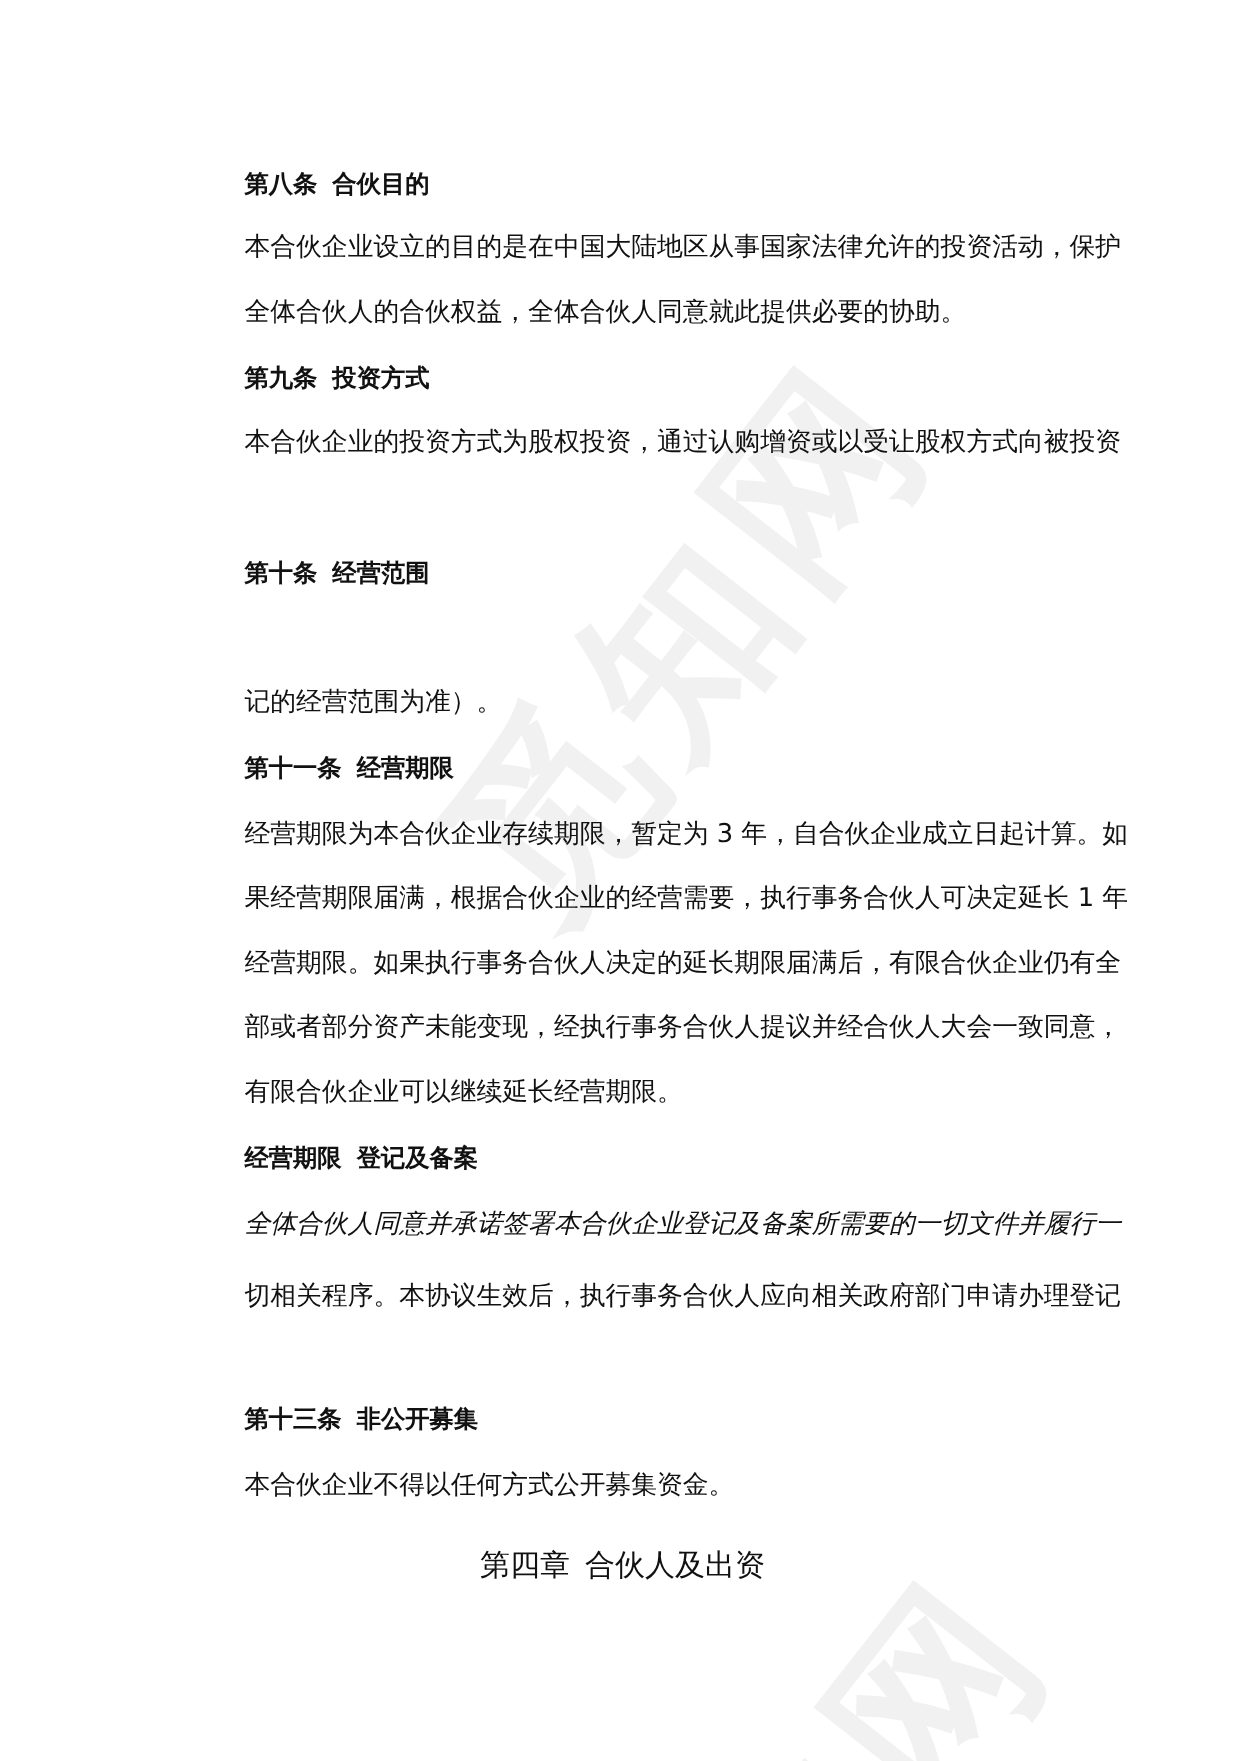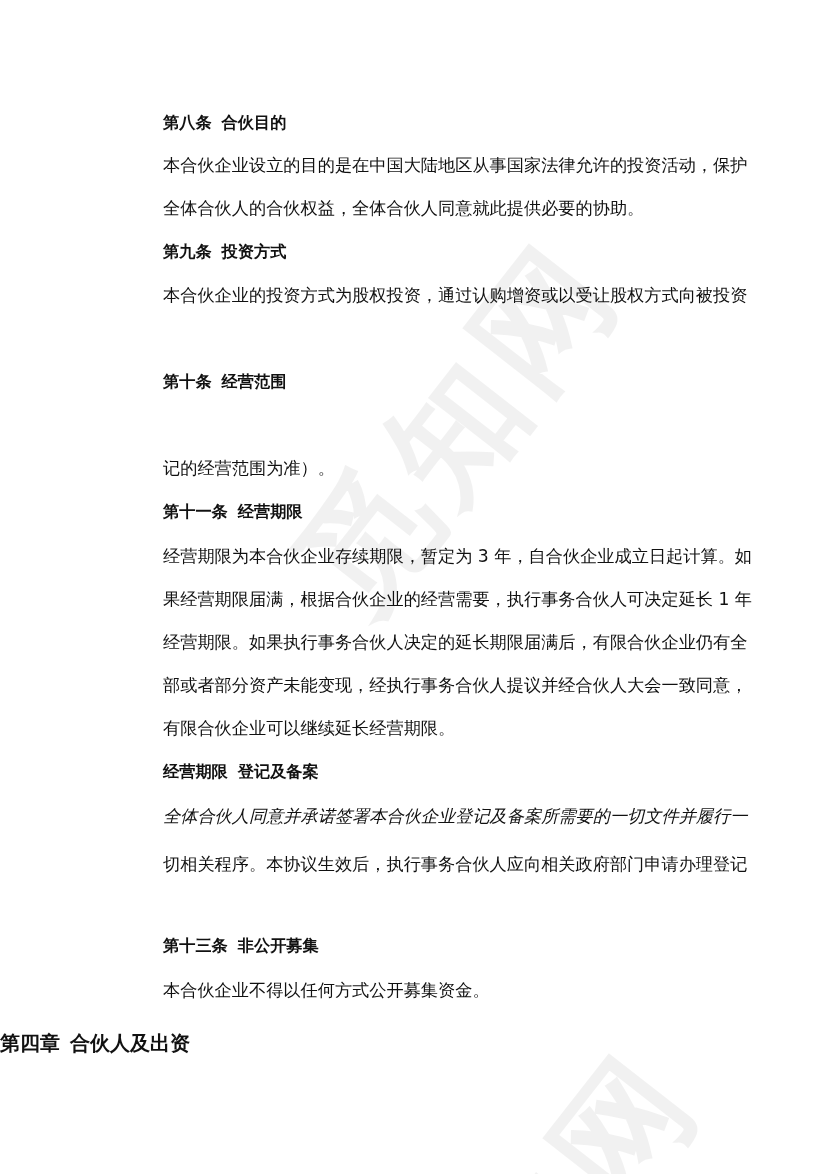--- a/index.html
+++ b/index.html
@@ -46,22 +46,22 @@
       margin-left: 37px;
     }
     .heading {
       font-weight: bold;
       font-size: 16.2px;
     }
     .chapter {
       position: absolute;
       left: 0;
       width: 830px;
-      text-align: left;
-      font-weight: bold;
+      text-align: center;
+      font-weight: normal;
       font-size: 20px;
       line-height: 24px;
       white-space: nowrap;
       z-index: 1;
       font-family: "DejaVu Serif", "Liberation Serif", serif;
     }
     .gap { display: inline-block; width: 10px; }
   </style>
 </head>
 <body>

